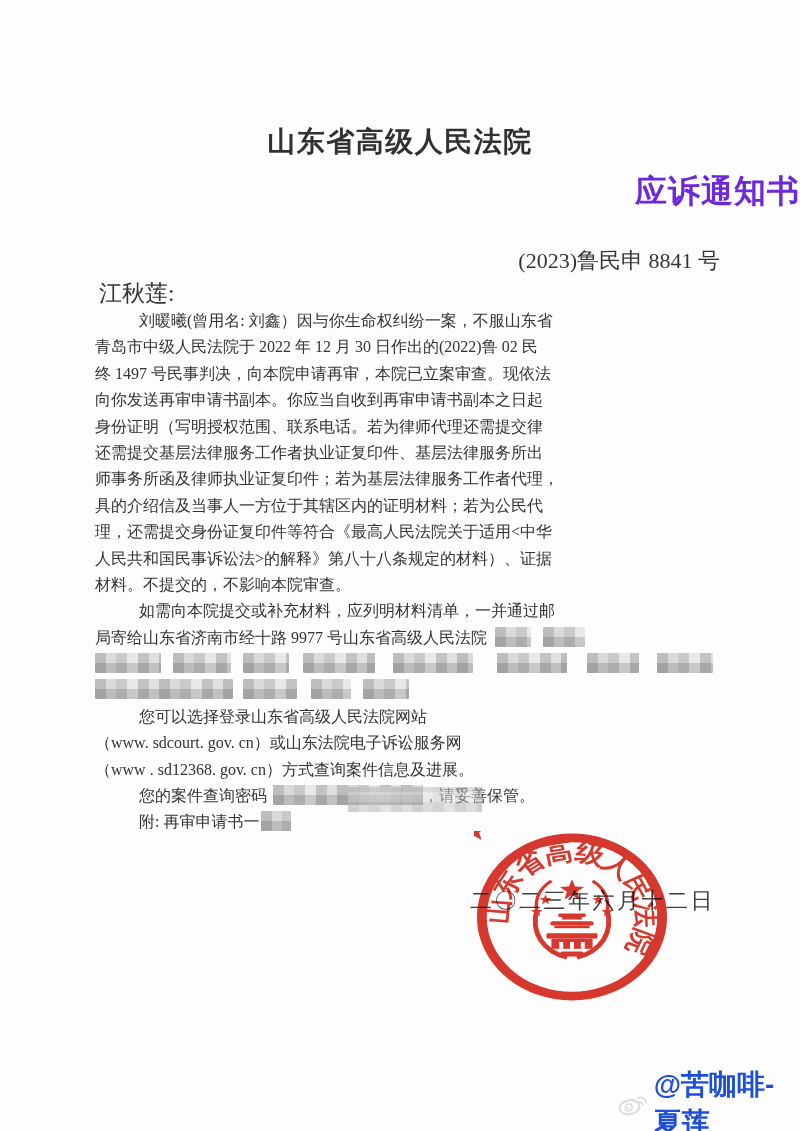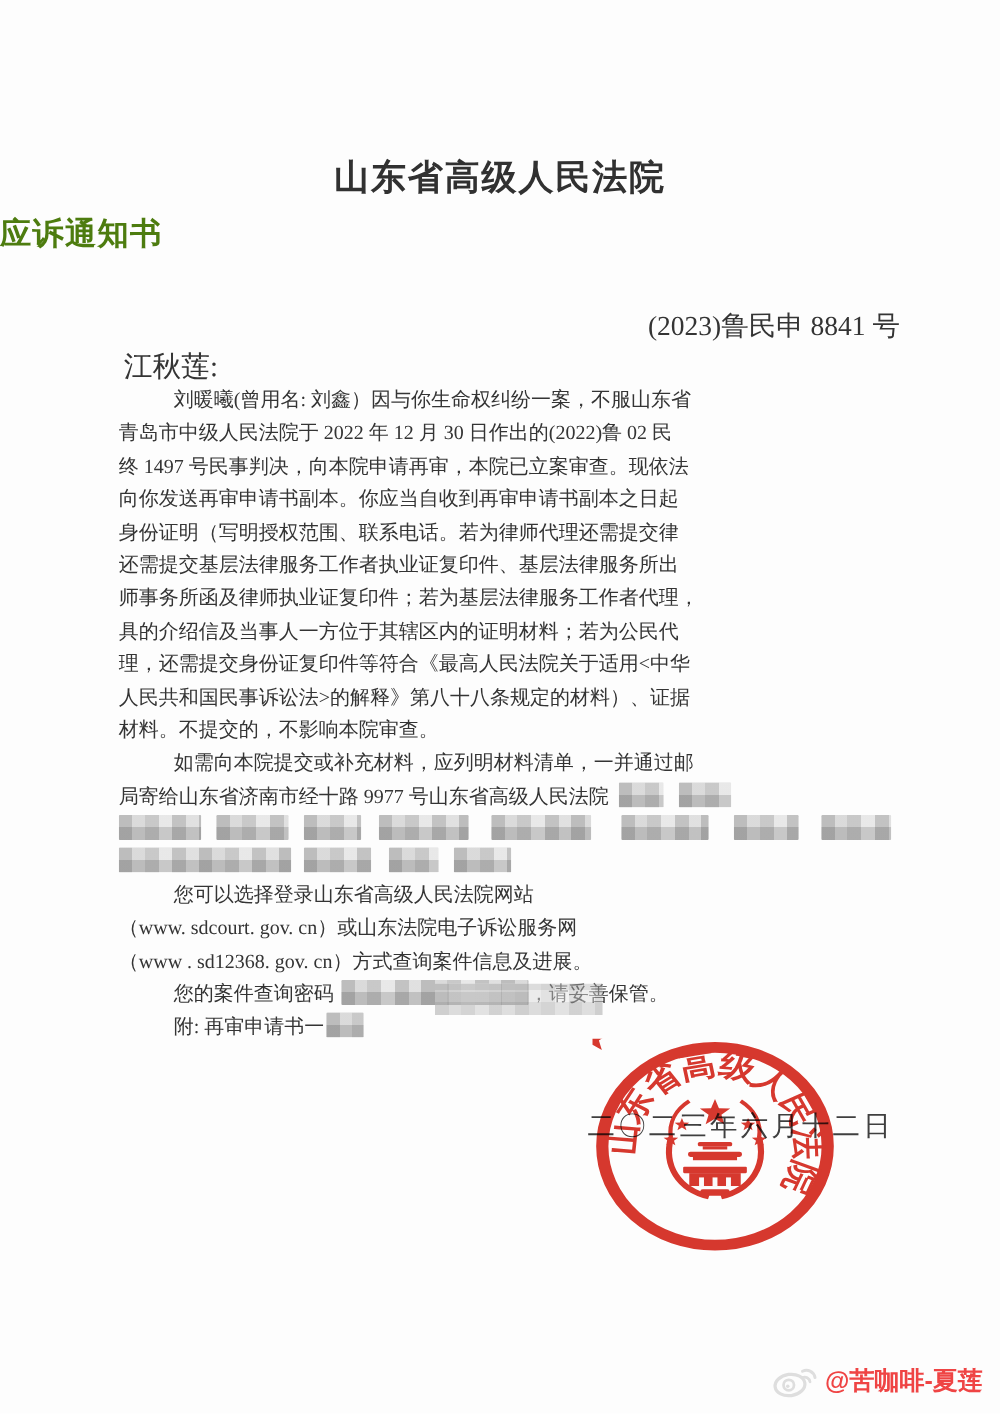--- a/index.html
+++ b/index.html
@@ -7,22 +7,22 @@
     position:relative;width:800px;height:1131px;margin:0 auto;
     background:#fdfdfd;overflow:hidden;
     font-family:"Liberation Serif","DejaVu Serif",serif;
     color:#383838;
   }
   .court-title{
     position:absolute;top:123px;left:0;width:100%;text-align:center;
     font-size:28px;font-weight:600;letter-spacing:1.5px;color:#313131;
   }
   .doc-title{
-    position:absolute;top:170px;left:0;width:100%;text-align:left;
-    font-size:25px;font-weight:700;letter-spacing:1px;color:#4d7c0f;
+    position:absolute;top:170px;left:0;width:100%;text-align:right;
+    font-size:32px;font-weight:700;letter-spacing:1px;color:#6d28d9;
   }
   .case-number{
     position:absolute;top:246px;right:80px;font-size:22px;color:#343434;
   }
   .addressee{
     position:absolute;top:278px;left:99px;font-size:23px;color:#343434;
   }
   .doc-body{
     position:absolute;top:308px;left:95px;width:626px;
     font-size:16px;color:#343434;
@@ -47,22 +47,22 @@
     position:absolute;top:886px;left:470px;font-size:22px;
     letter-spacing:2.5px;color:#3f3f3f;z-index:1;
   }
   .seal{
     position:absolute;left:474px;top:831px;width:196px;height:172px;
     mix-blend-mode:multiply;opacity:.93;z-index:2;
   }
   .watermark{
     position:absolute;left:618px;top:1088px;height:32px;
     display:flex;align-items:center;gap:6px;
-    color:#ef4444;font-family:"Liberation Sans","DejaVu Sans",sans-serif;
-    font-weight:700;font-size:20px;z-index:1;
+    color:#1d4ed8;font-family:"Liberation Sans","DejaVu Sans",sans-serif;
+    font-weight:700;font-size:28px;z-index:1;
   }
   .watermark svg{display:block;}
 </style>
 </head>
 <body>
 
 <div class="page">
 
   <div class="court-title">山东省高级人民法院</div>
 

